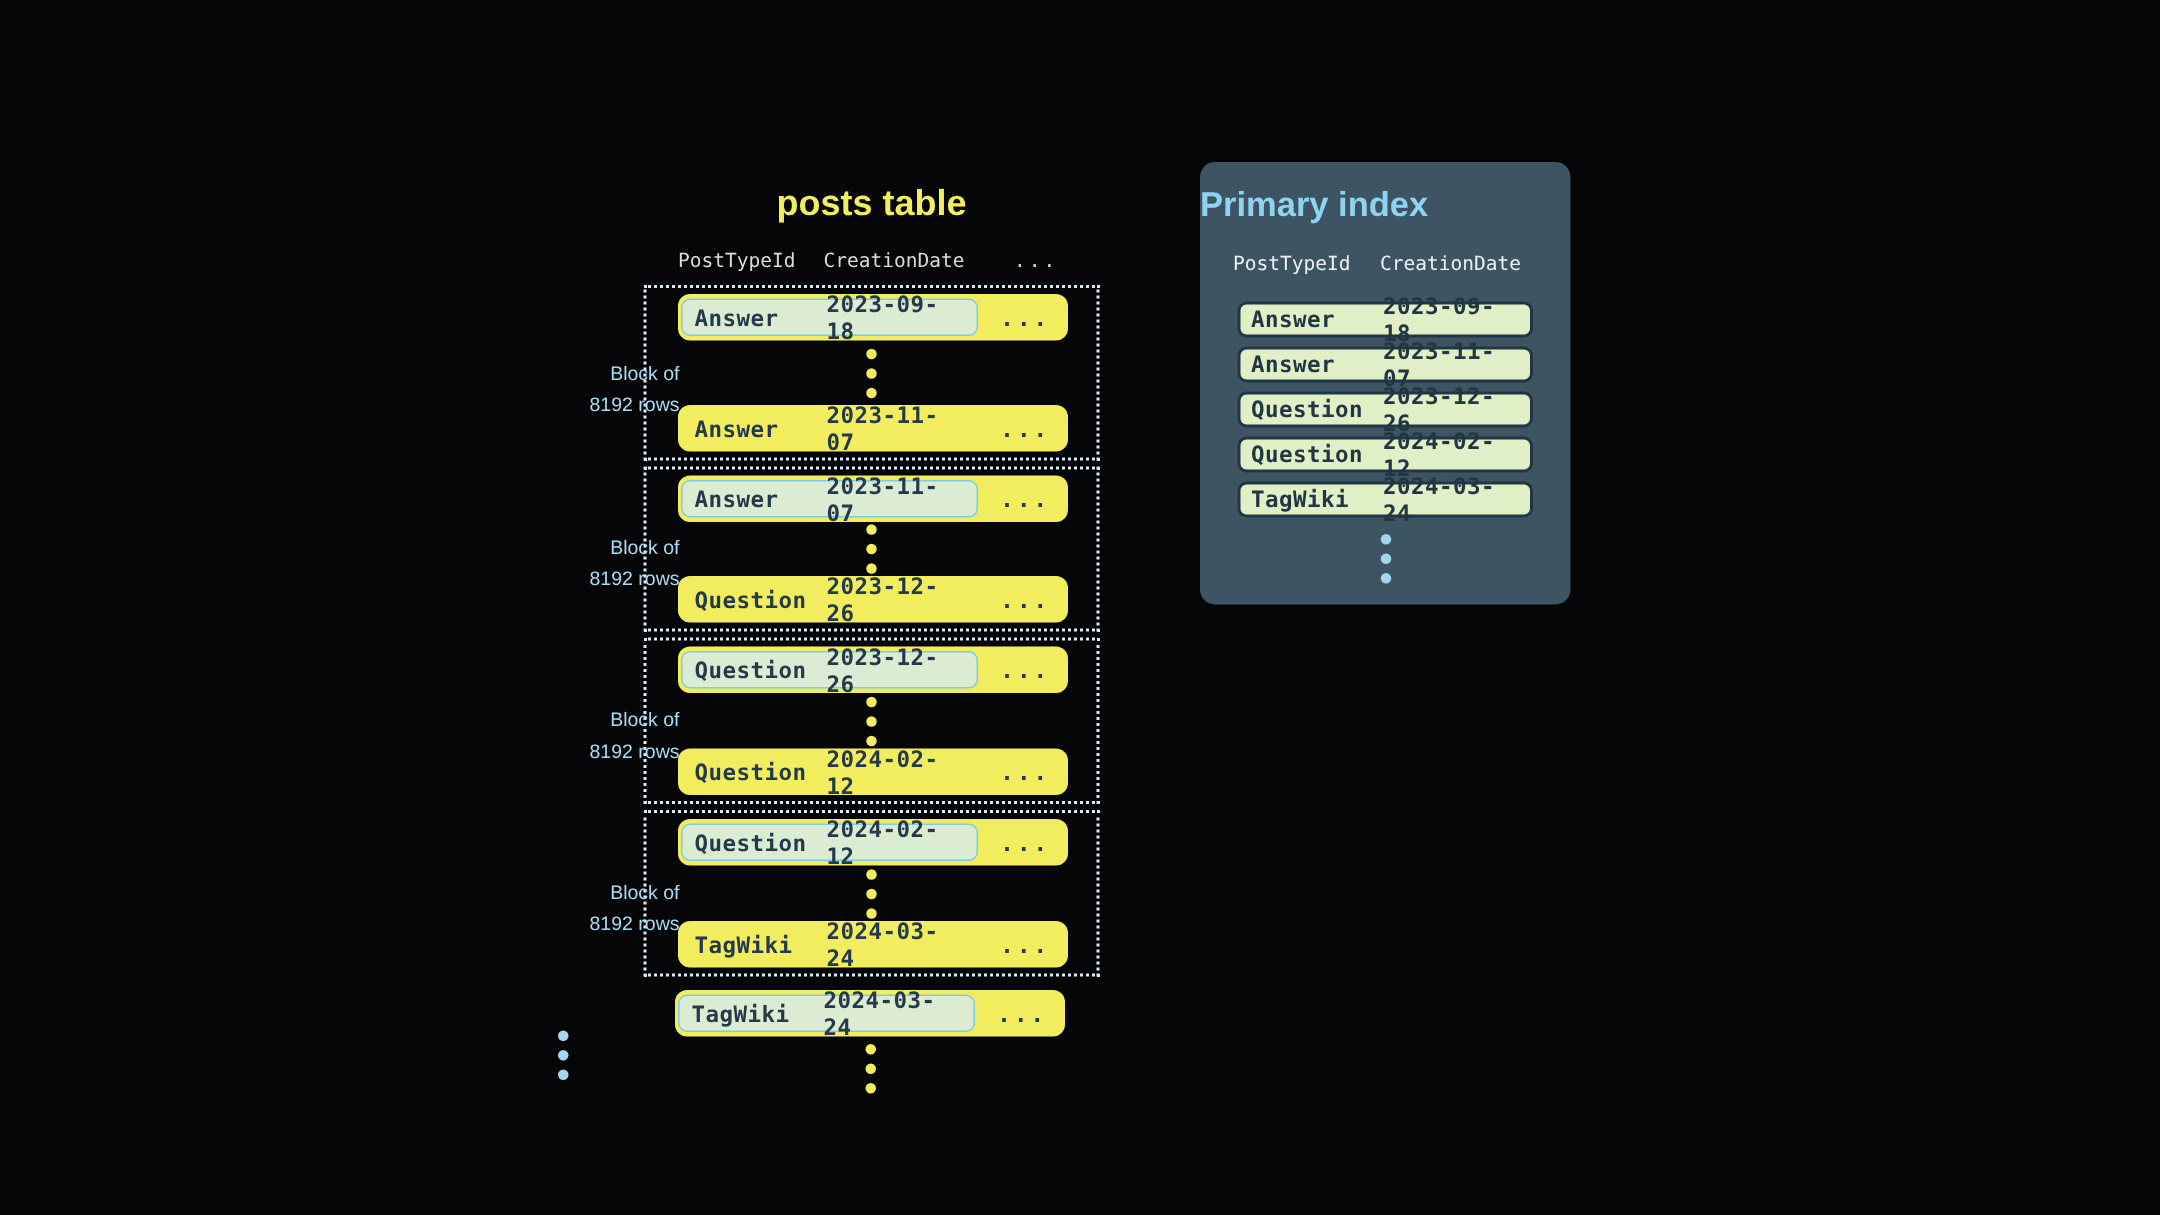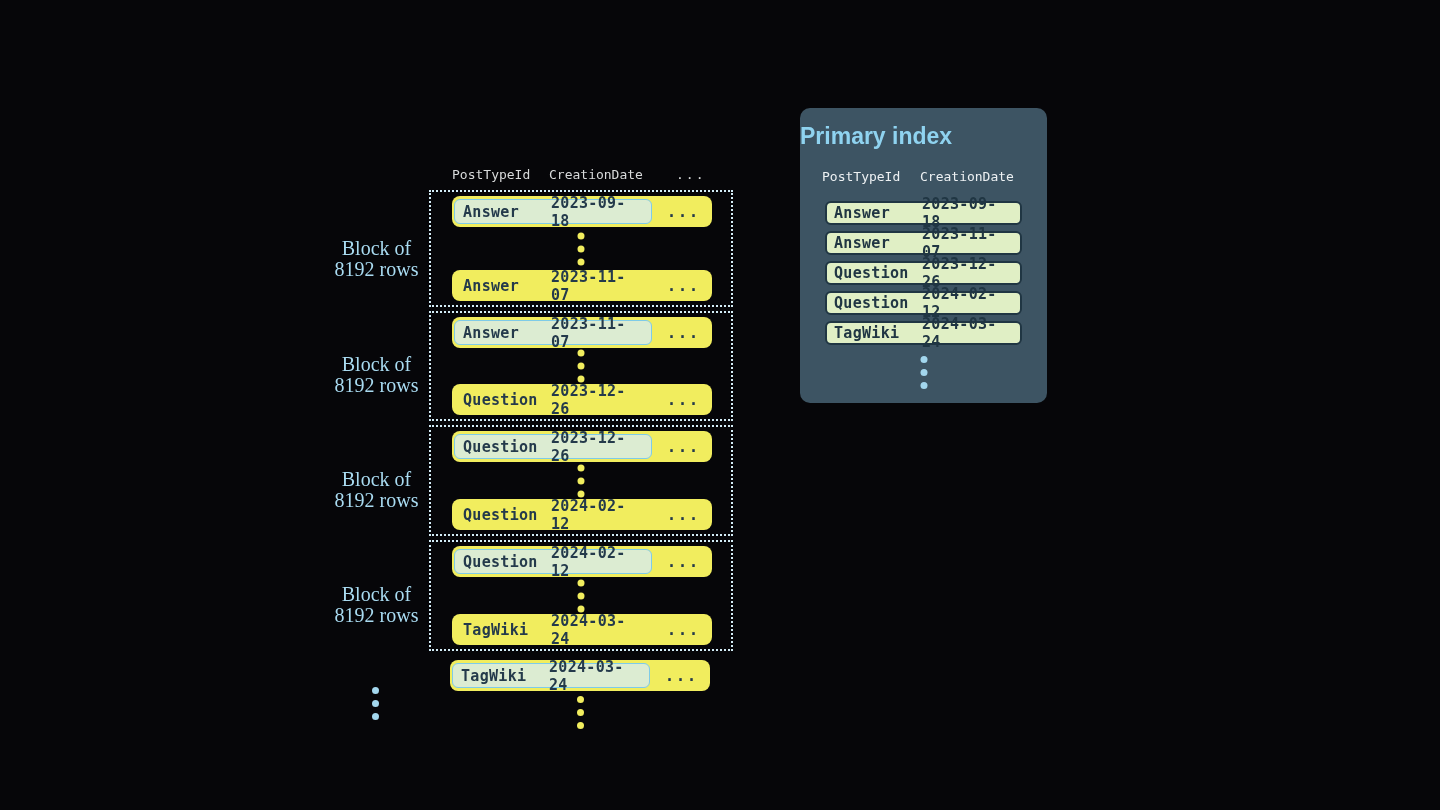--- a/index.html
+++ b/index.html
@@ -56,22 +56,22 @@
     letter-spacing:2px;color:var(--rowText);}
 
   .vdots{display:flex;flex-direction:column;gap:6px;}
   .vdots.center{position:absolute;left:50%;top:50%;transform:translate(-50%,-50%);}
   .vdots i{width:7px;height:7px;border-radius:50%;display:block;}
   .vdots.yellow i{background:var(--yellow);}
   .vdots.blue i{background:var(--blueDot);}
   .trailing-dots{position:absolute;left:577px;top:696px;}
   .left-dots{position:absolute;left:372px;top:687px;}
 
-  .block-label{position:absolute;left:300px;width:153px;text-align:center;
-    font-size:20px;line-height:21px;color:var(--labelBlue);font-family:Liberation Serif, serif;}
+  .block-label{position:absolute;left:300px;width:153px;text-align:right;
+    font-size:13px;line-height:21px;color:var(--labelBlue);}
   .block-label.l1{top:238px;}
   .block-label.l2{top:354px;}
   .block-label.l3{top:469px;}
   .block-label.l4{top:584px;}
 
   
   .panel{position:absolute;left:800px;top:108px;width:247px;height:295px;
     background:var(--panelBg);border-radius:10px;}
   .panel-title{position:absolute;top:15px;left:0;width:100%;
     font-size:23px;font-weight:600;color:var(--panelTitle);}
@@ -87,20 +87,21 @@
   .pill .pt{width:88px;flex:none;}
   .pill.p0{top:93px;}  .pill.p1{top:123px;} .pill.p2{top:153px;}
   .pill.p3{top:183px;} .pill.p4{top:213px;}
   .panel-dots{position:absolute;left:50%;transform:translateX(-50%);top:248px;}
 </style>
 </head>
 <body>
 
 <div class="canvas">
 
+  <div class="posts-title">posts table</div>
 
   <div class="posts-cols">
     <span class="c1">PostTypeId</span>
     <span class="c2">CreationDate</span>
     <span class="c3">...</span>
   </div>
 
   <div class="block b1">
     <div class="prow first">
       <div class="cell hl">

